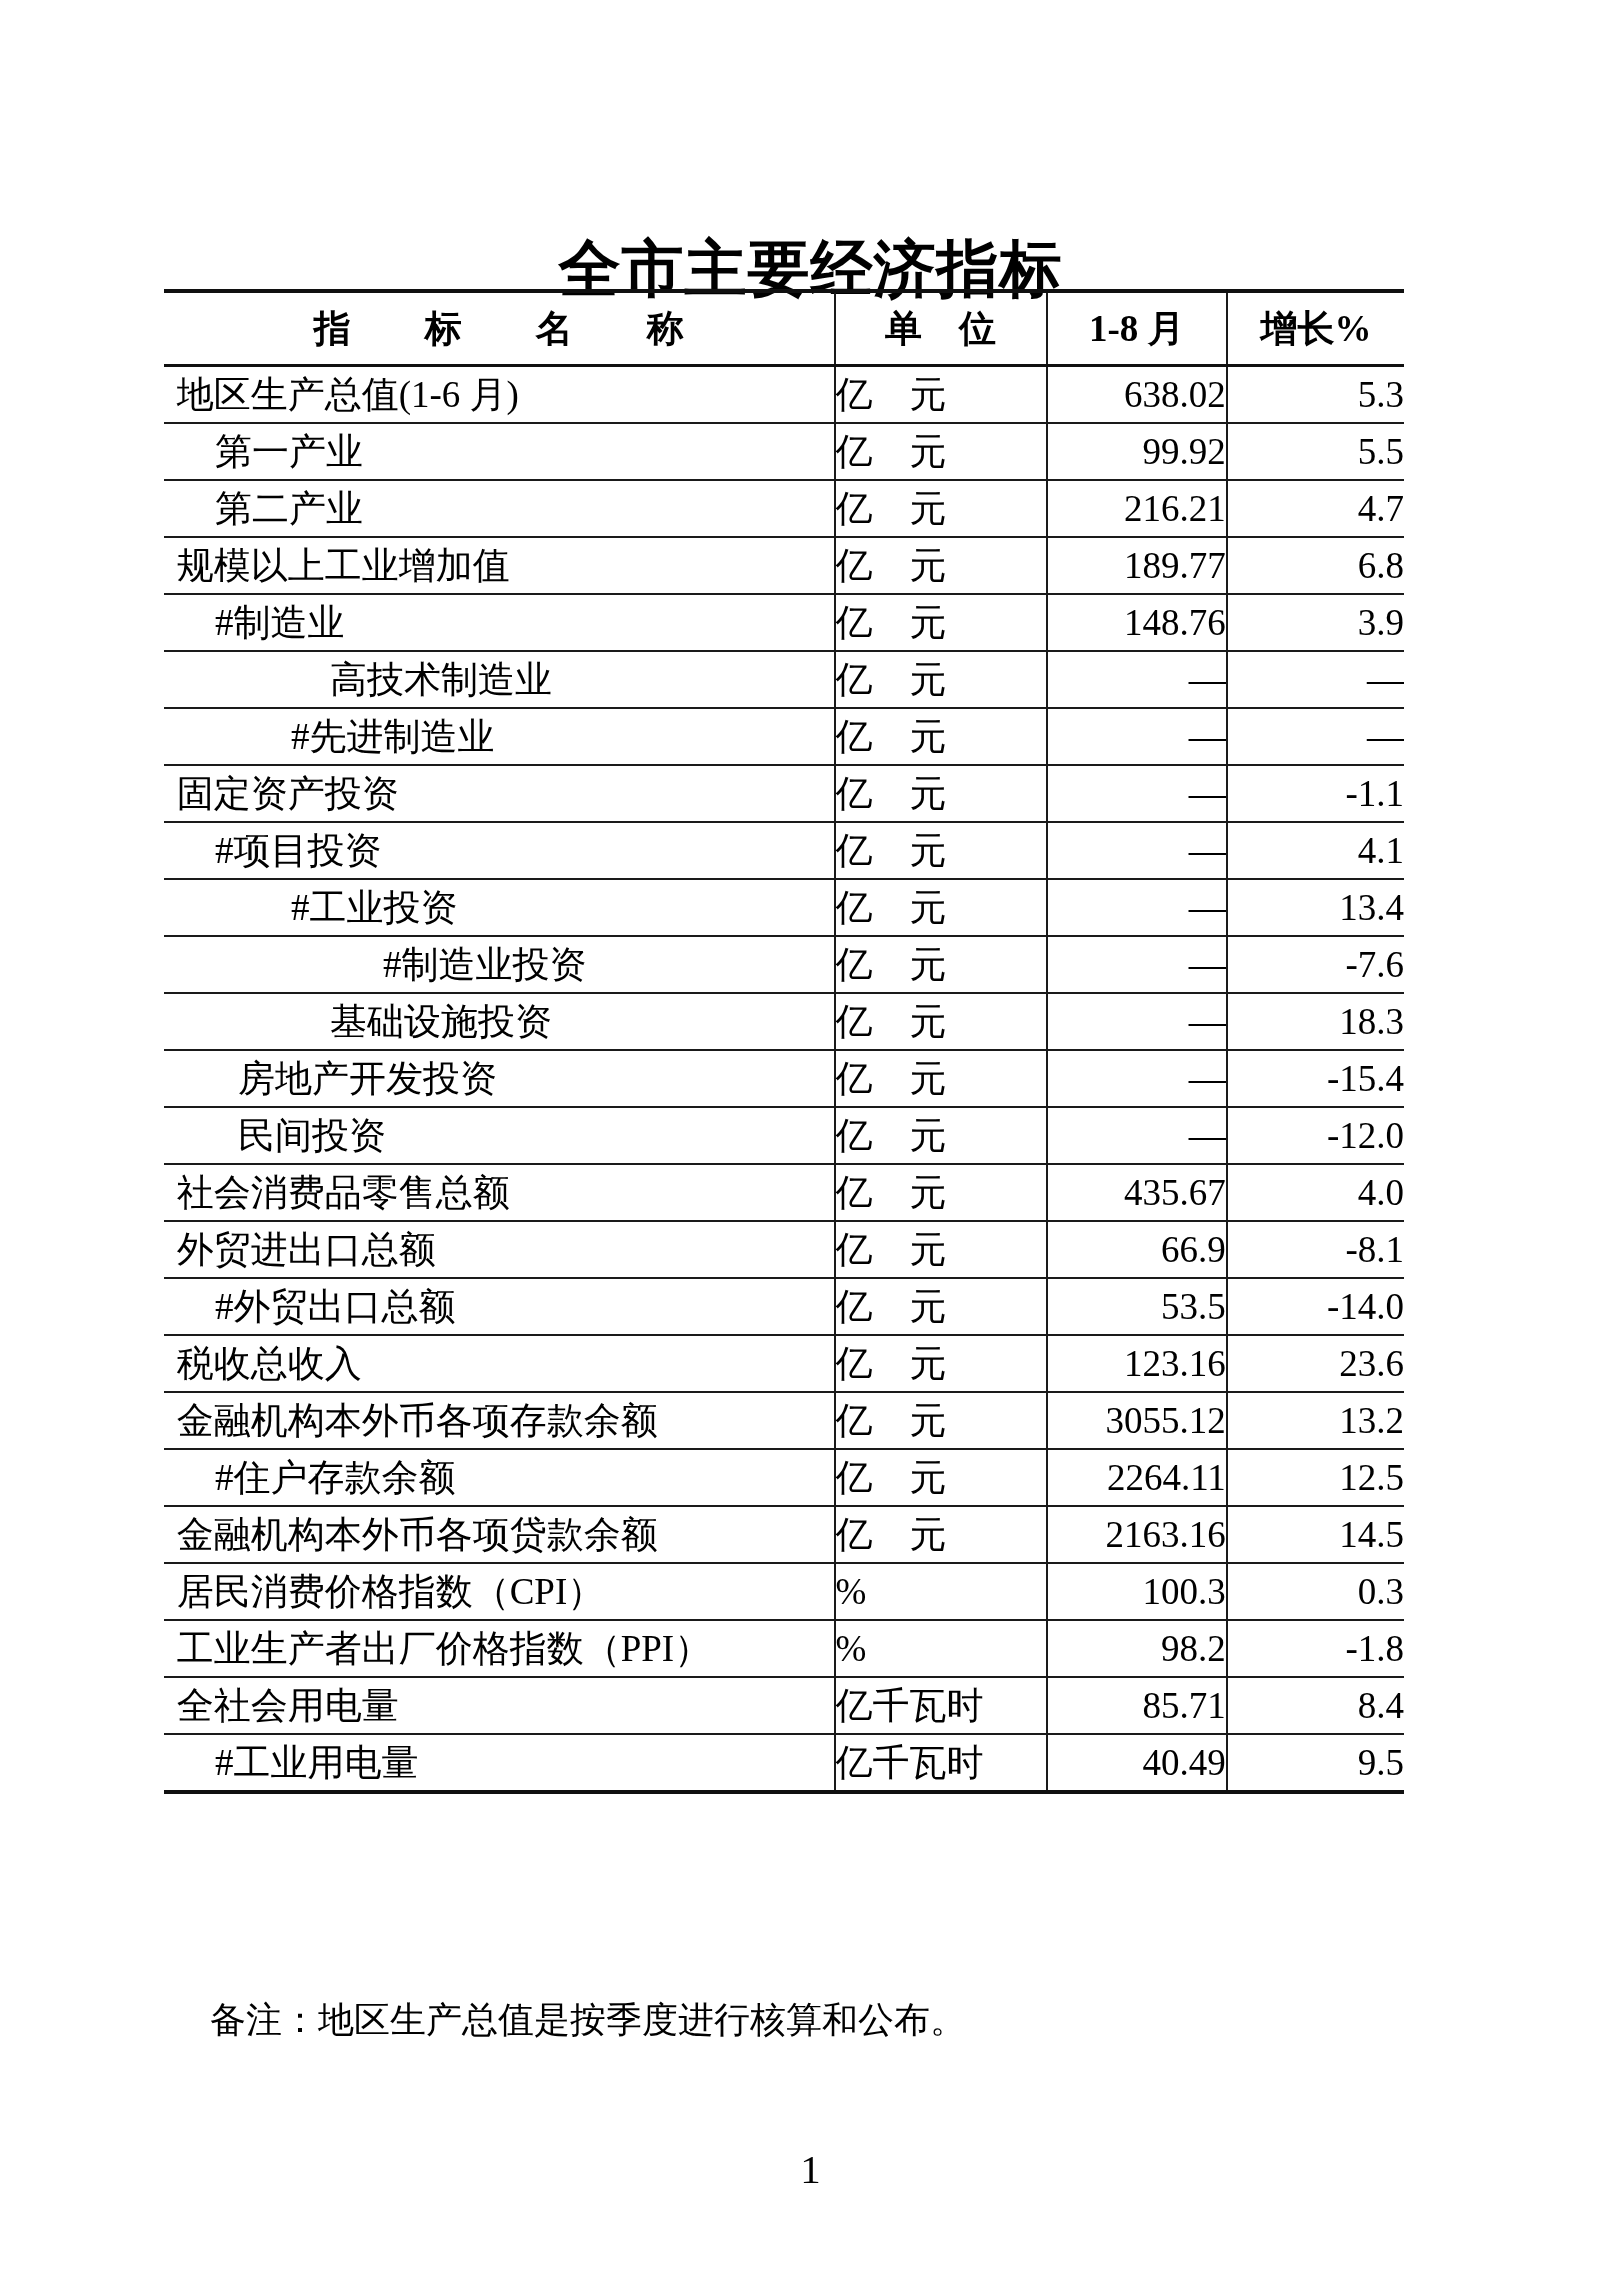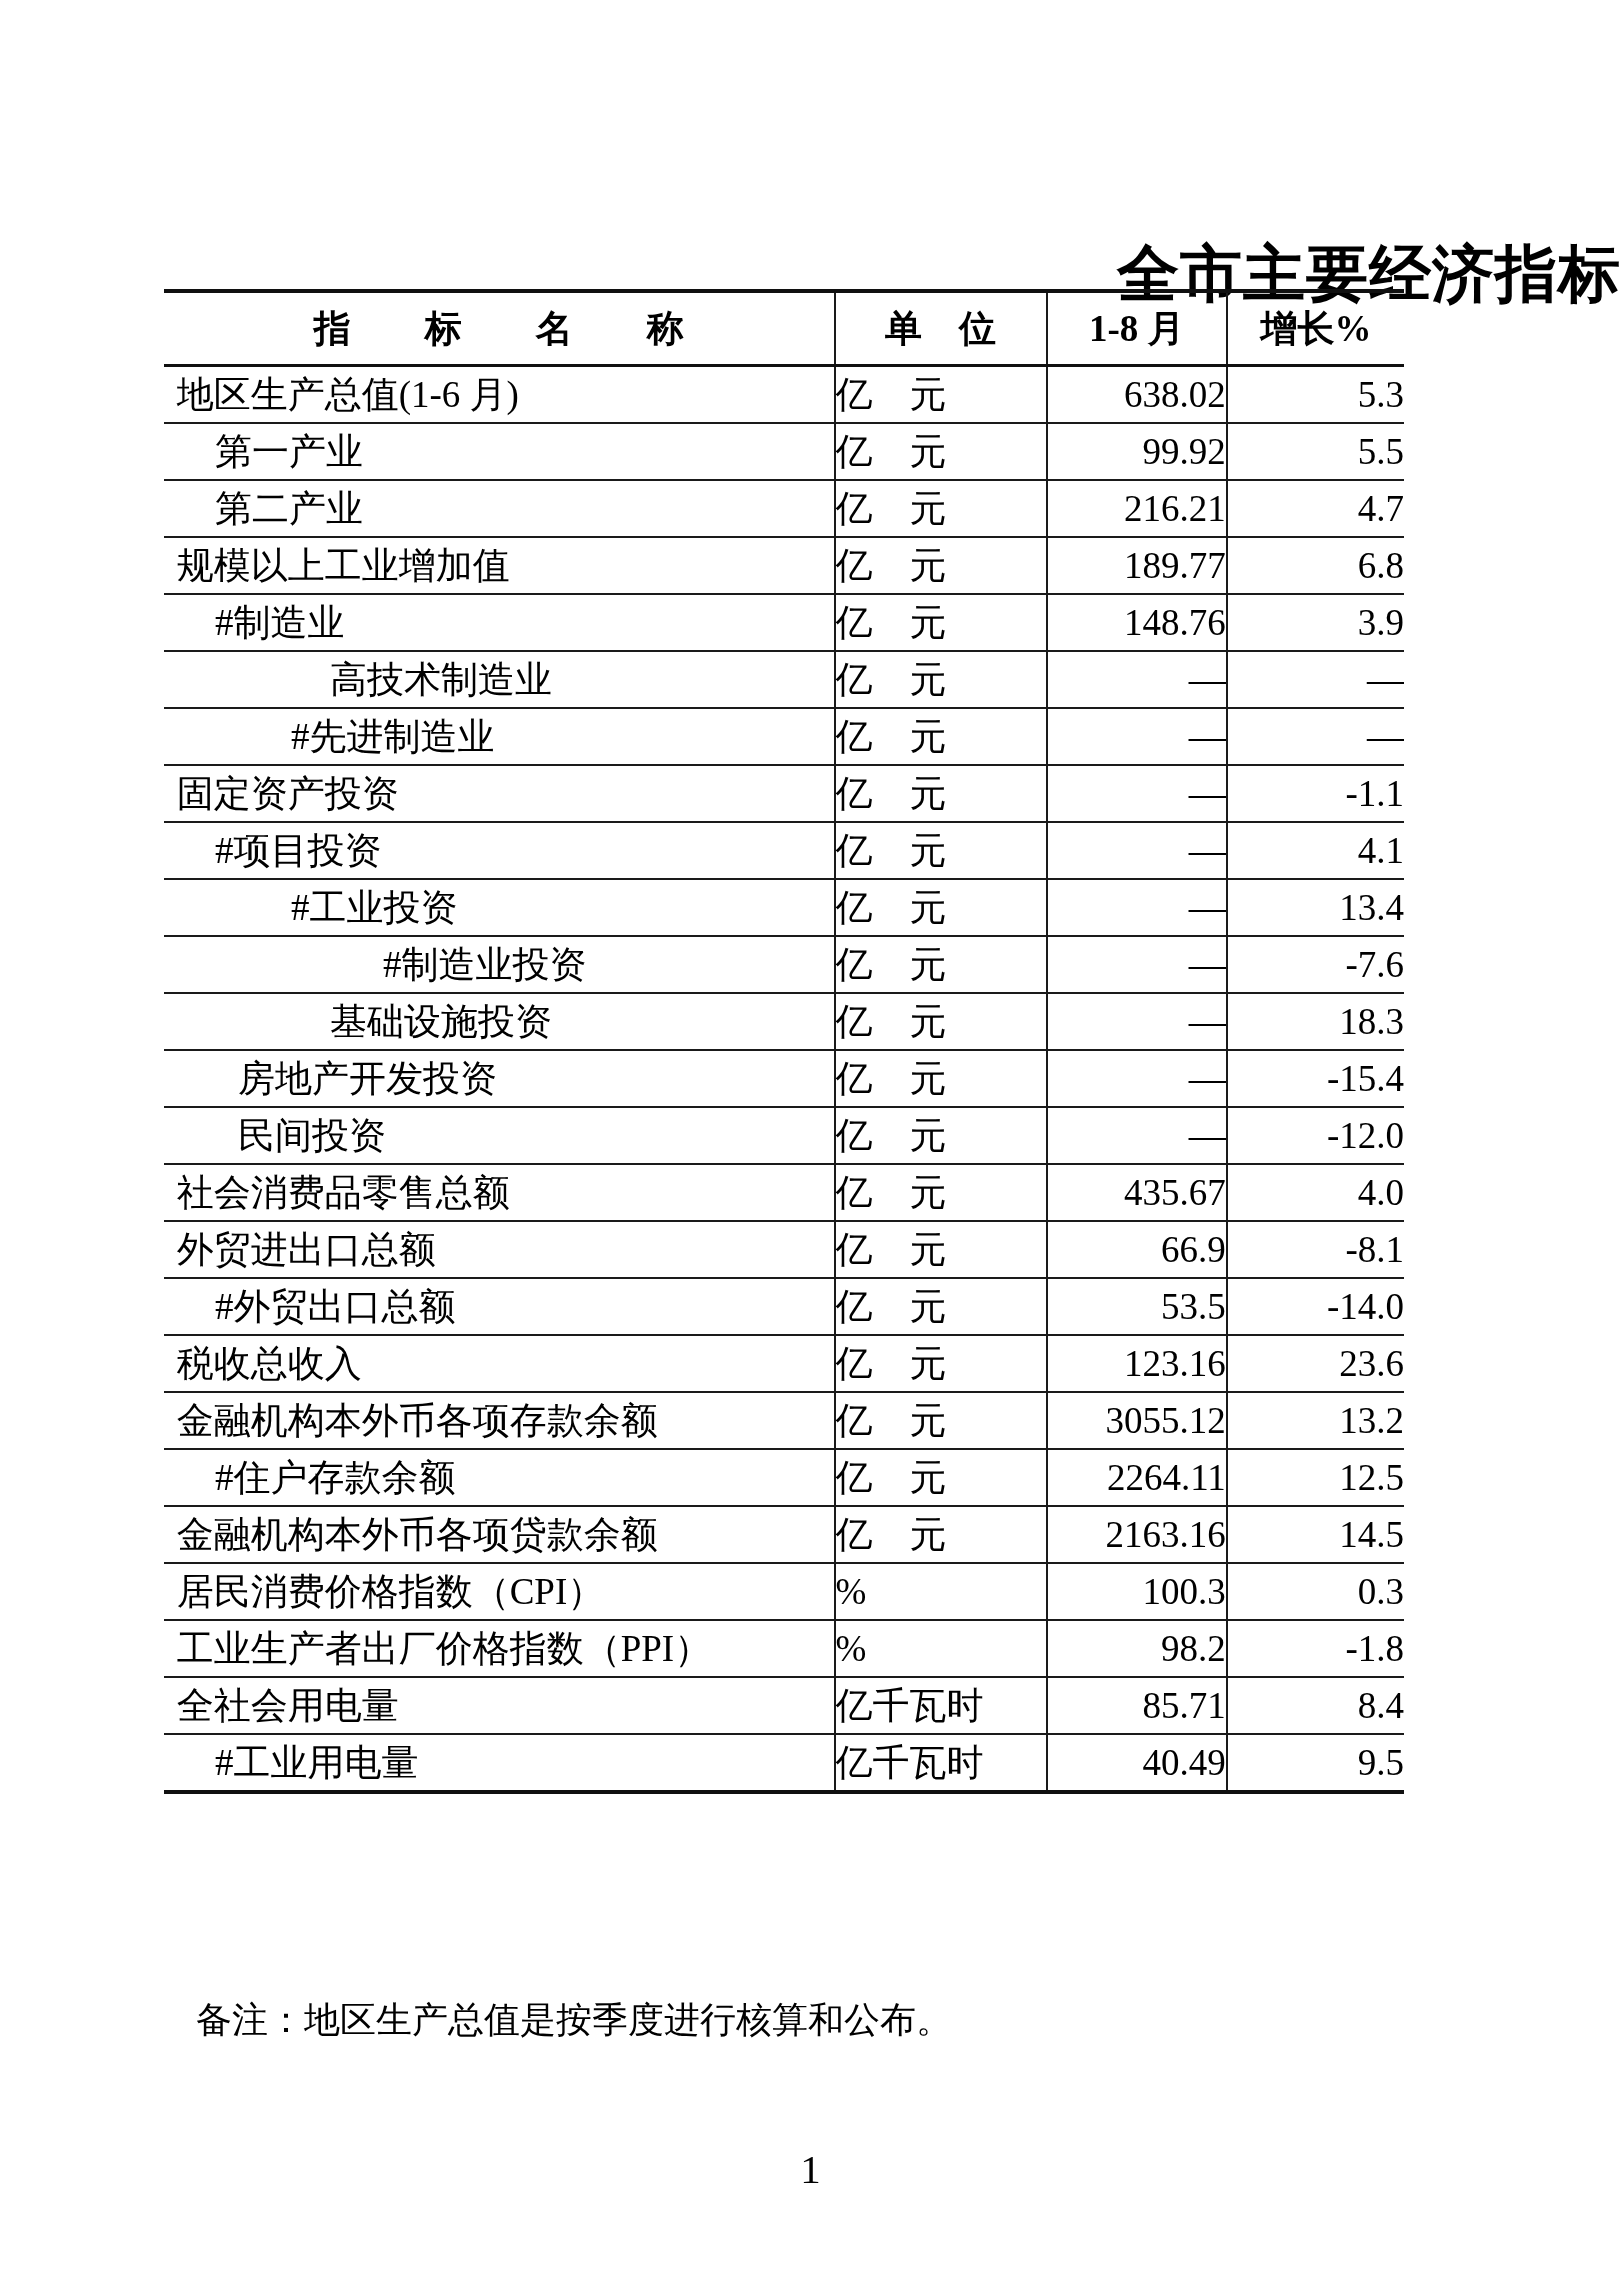--- a/index.html
+++ b/index.html
@@ -12,22 +12,22 @@
     width: 1621px;
     height: 2293px;
     color: #000;
     font-family: "Liberation Serif", "DejaVu Serif", serif;
   }
   .page-title {
     position: absolute;
     top: 196px;
     left: 0;
     width: 100%;
-    text-align: right;
-    font-family: Liberation Sans, sans-serif;
+    text-align: center;
+    font-family: Liberation Mono, monospace;
     font-weight: 700;
     font-size: 62px;
     line-height: 1.15;
     letter-spacing: 1px;
   }
   table.econ {
     position: absolute;
     left: 164px;
     top: 289px;
     width: 1240px;
@@ -56,21 +56,21 @@
   table.econ tbody tr:first-child td { border-top: none; margin-top: 47px; }
   .c1 { border-right: 2.9px solid #1a1a1a; text-align: left; }
   .c2 { border-right: 2.9px solid #1a1a1a; }
   .c3 { border-right: 2.9px solid #1a1a1a; text-align: right; }
   .c4 { text-align: right; }
   tbody .c1 { padding-left: 12.7px; }
   tbody .c3 { padding-right: 21.6px; }
   tbody .c4 { padding-right: 23.5px; }
   .footnote {
     position: absolute;
-    left: 196px;
+    left: 210px;
     top: 1963px;
     font-size: 36px;
     line-height: 1.2;
   }
   .page-number {
     position: absolute;
     top: 2145px;
     left: 0;
     width: 100%;
     text-align: center;

